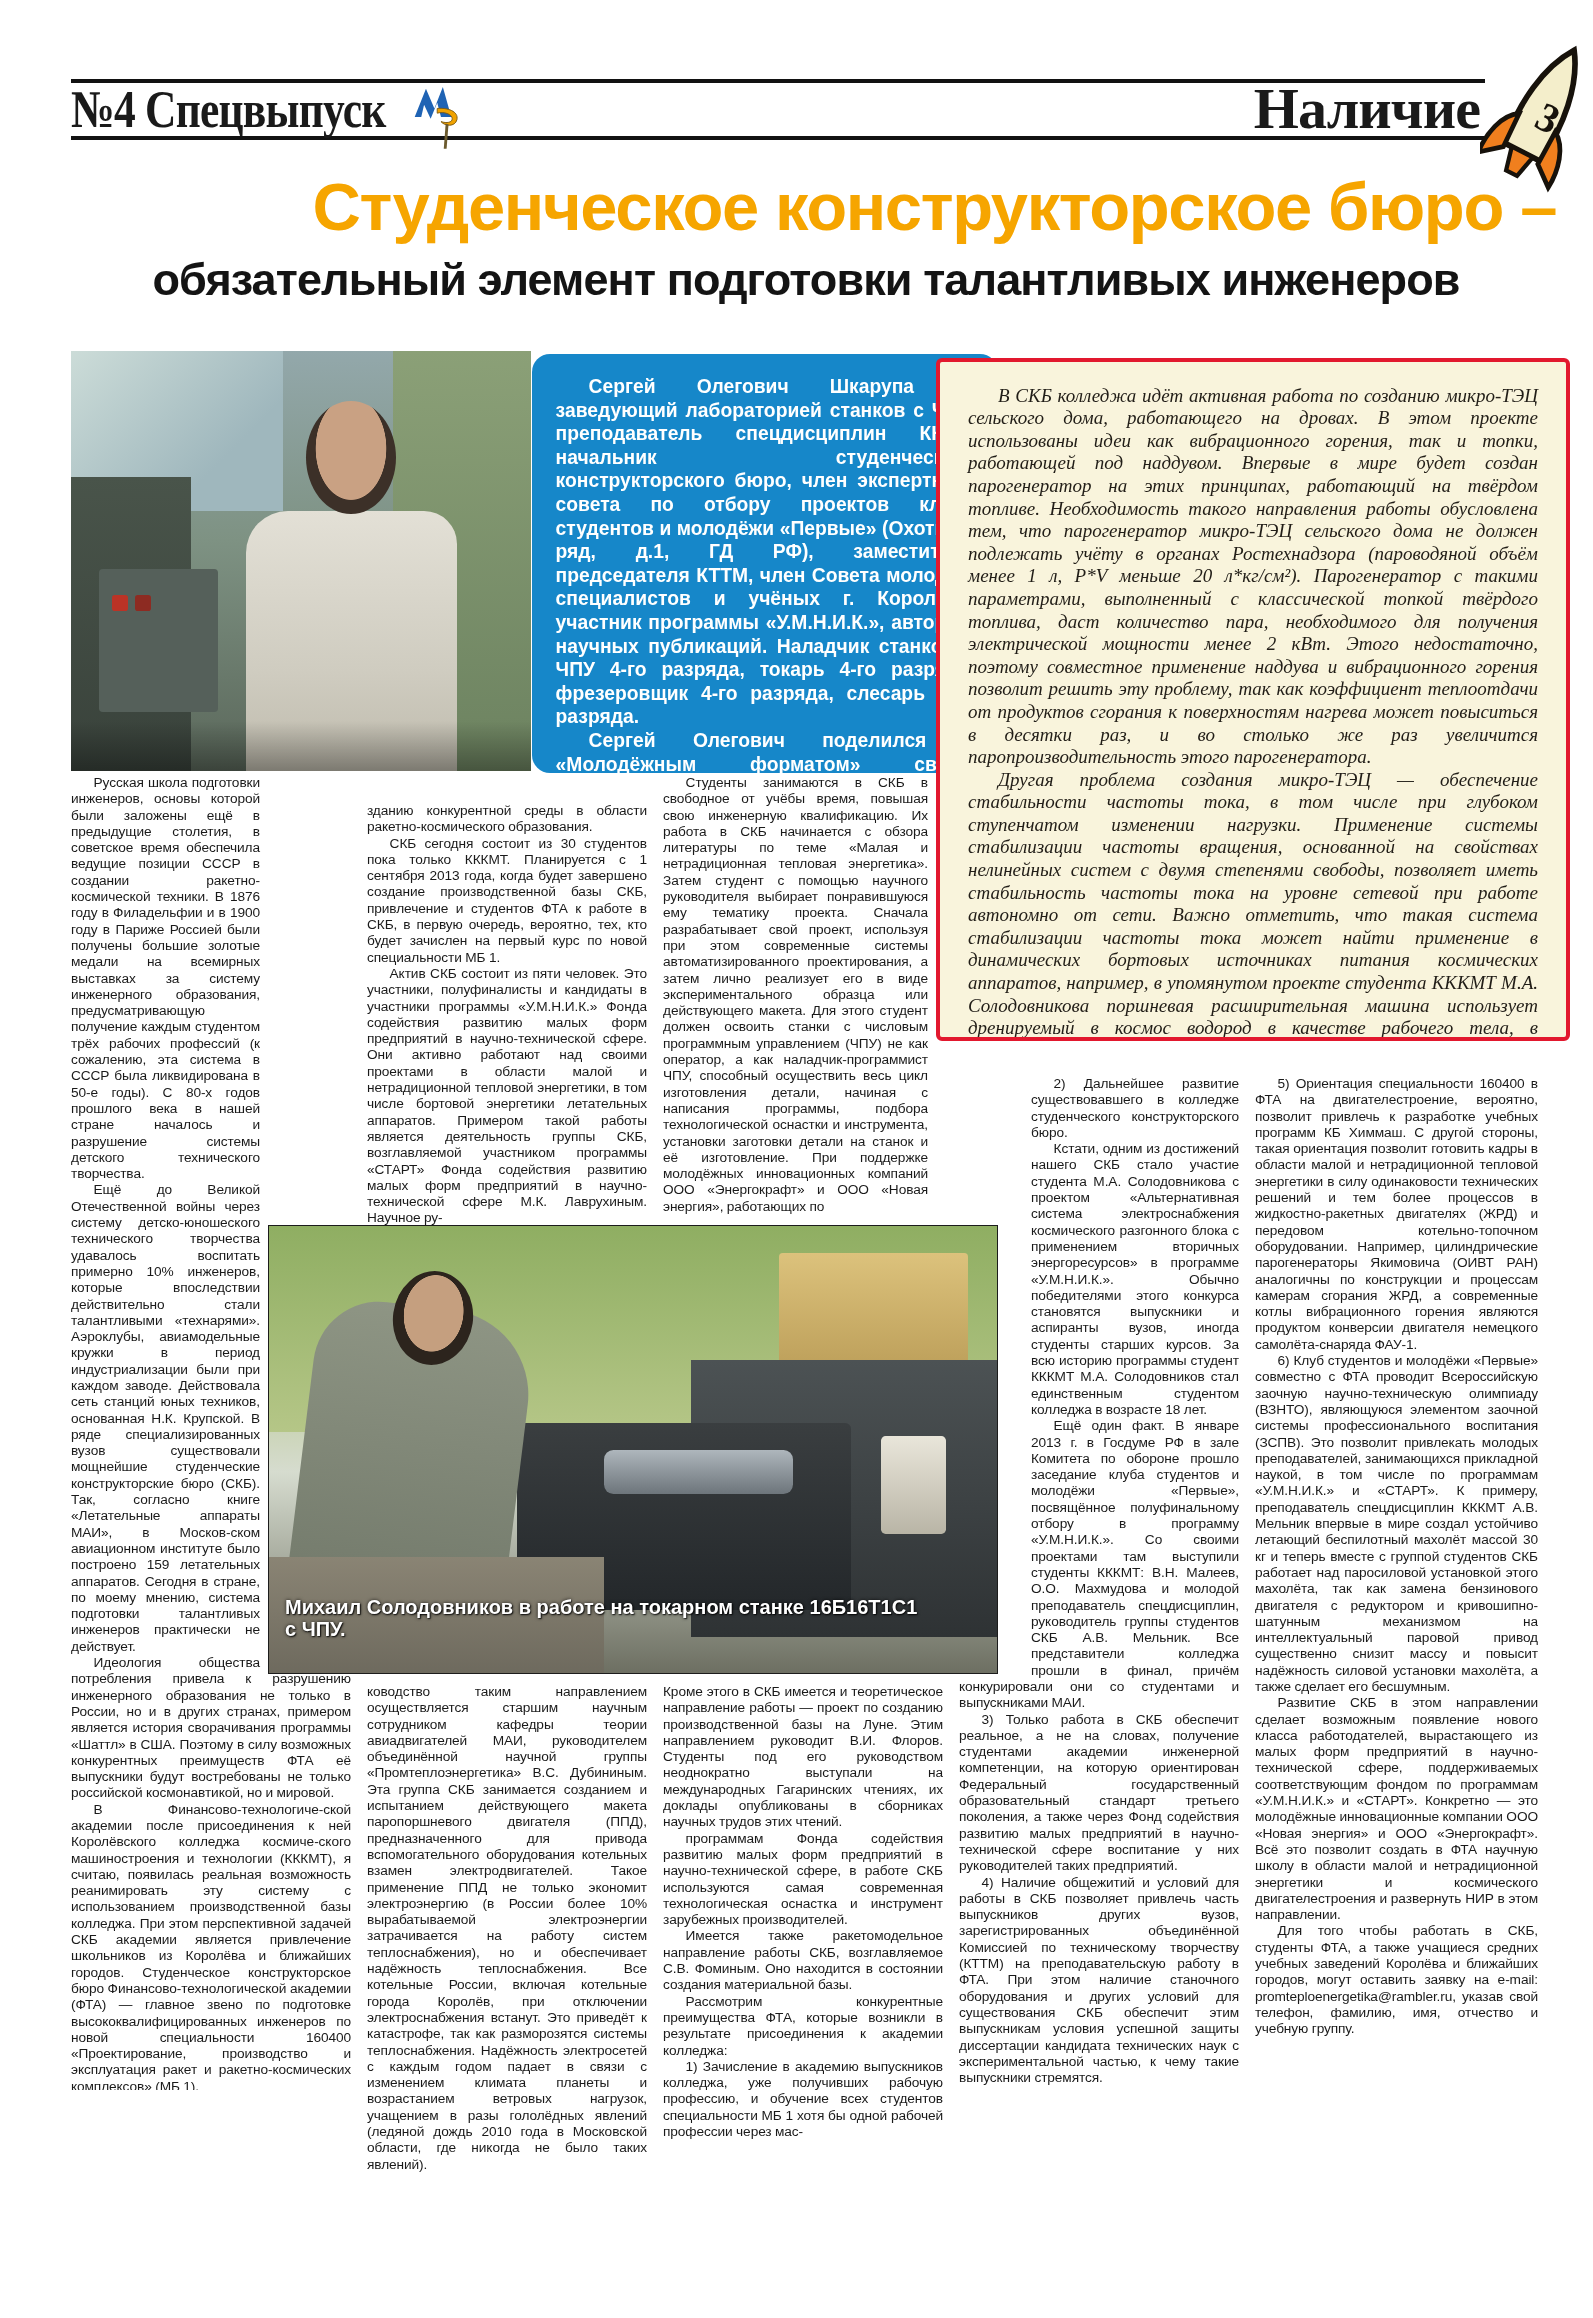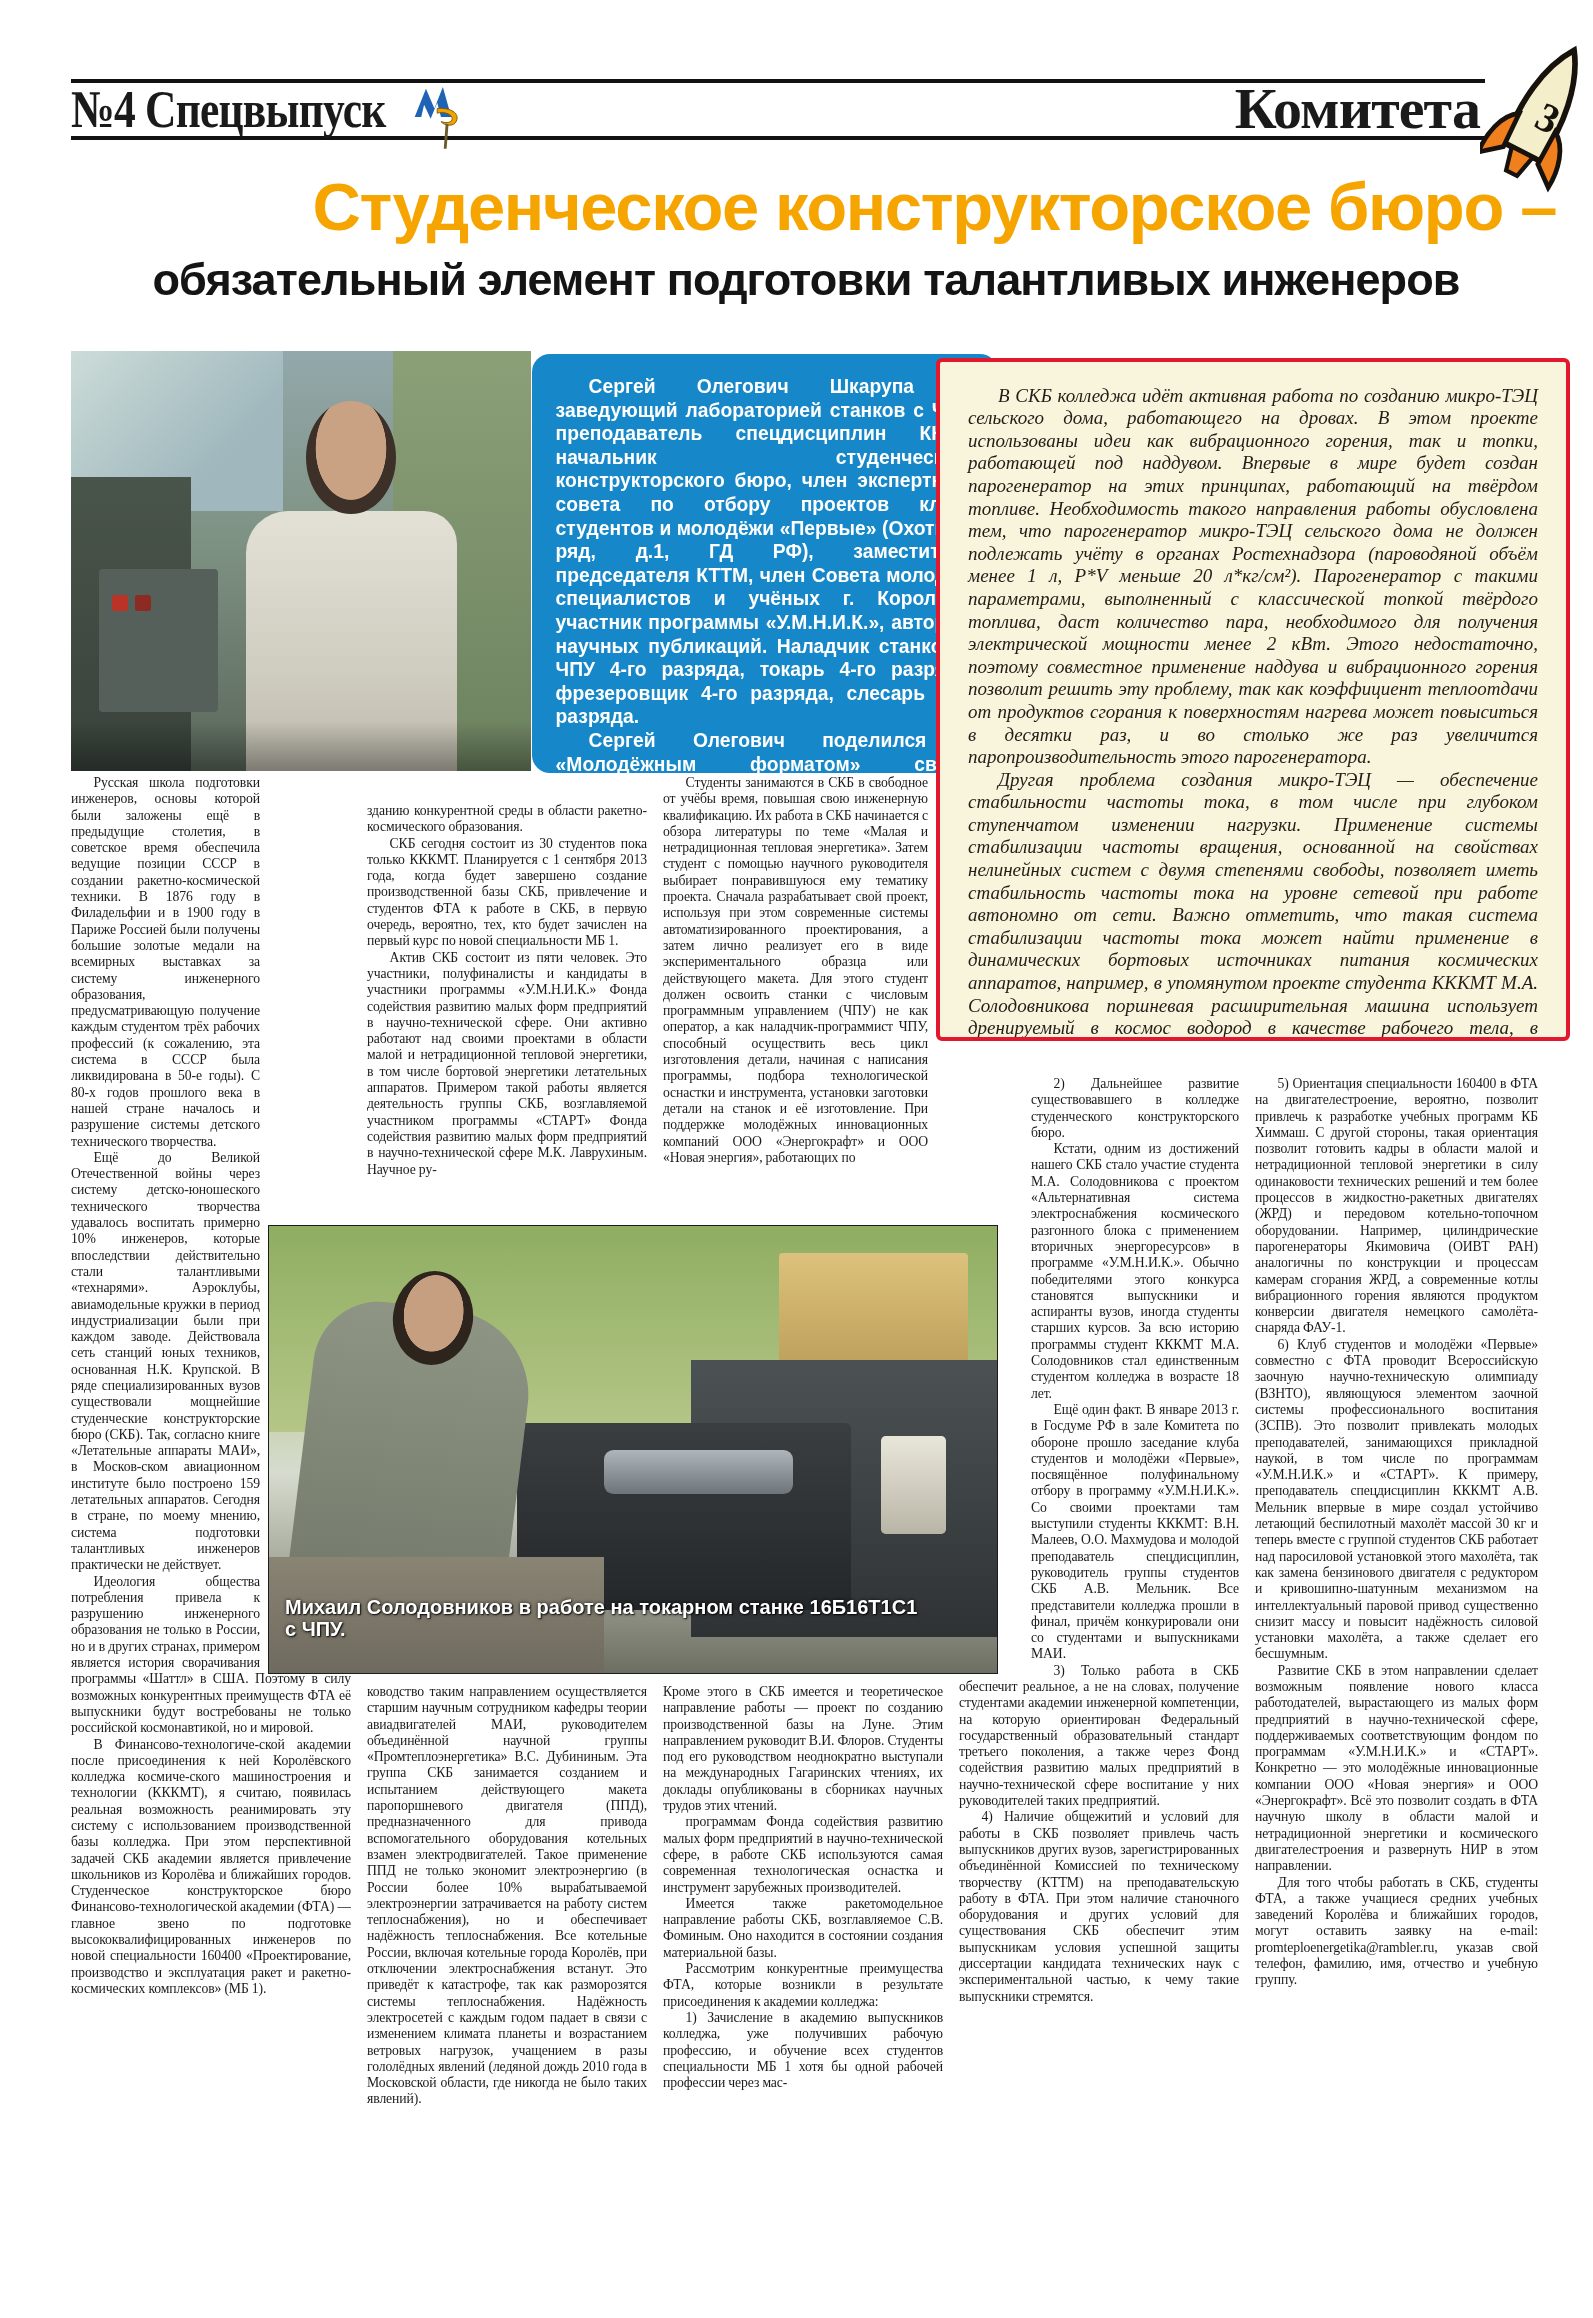--- a/index.html
+++ b/index.html
@@ -89,21 +89,21 @@
     position:absolute;left:16px;bottom:32px;max-width:88%;
     color:#ffffff;font-weight:700;font-size:20px;line-height:22.6px;
     text-shadow:0 0 3.8px rgba(0,0,0,.8),0.9px 0.9px 1.4px rgba(0,0,0,.8);
   }
 
   
   .col{
     position:absolute;font-size:13.7px;line-height:16.3px;text-align:justify;
     letter-spacing:-0.1px;overflow:hidden;word-spacing:-0.2px;
   }
-  .col p{margin:0;text-indent:22.6px;font-family:Liberation Serif, serif;}
+  .col p{margin:0;text-indent:22.6px;}
   .col.cont p:first-child{text-indent:0;}
   #col1{left:71px;top:775px;width:280px;height:1315px;}
   #col1 .photo-spacer{float:right;width:91px;height:449px;margin-top:445px;}
   #col2a{left:367px;top:803px;width:280px;height:448px;}
   #col2b{left:367px;top:1684px;width:280px;height:627px;}
   #col3a{left:663px;top:775px;width:265px;height:448px;}
   #col3b{left:663px;top:1684px;width:280px;height:627px;}
   #col4{left:959px;top:1076px;width:280px;height:1237px;}
   #col4 .photo-spacer{float:left;width:72px;height:452px;margin-top:146px;}
   #col5{left:1255px;top:1076px;width:283px;height:1237px;}
@@ -117,21 +117,21 @@
 <div class="abs" id="issue-label">№4 Спецвыпуск</div>
 
 <div class="abs" id="masthead-logo">
   <svg viewBox="0 0 130 150" width="61" height="71">
     <polygon points="10,78 34,18 52,60 70,14 88,78 66,78 58,48 44,82 30,52 24,78" fill="#1f63b4"></polygon>
     <path d="M58 60 C80 58 104 66 100 84 C96 100 74 98 66 88 C78 92 90 90 90 82 C90 72 72 66 58 70 Z" fill="#f0a200" stroke="#7c5a10" stroke-width="2"></path>
     <path d="M76 92 L72 146 L78 146 L82 94 Z" fill="#6b5a2e"></path>
   </svg>
 </div>
 
-<div class="abs" id="section-label">Комитета</div>
+<div class="abs" id="section-label">Наличие</div>
 
 <div class="abs" id="rocket">
   <svg viewBox="0 0 250 345" width="118" height="163">
     <g transform="rotate(27 125 172)">
       <path d="M125 8 C168 70 178 160 168 250 L82 250 C72 160 82 70 125 8 Z" fill="#f4eecb" stroke="#17120b" stroke-width="12"></path>
       <path d="M82 180 C50 200 38 250 42 292 L84 258 Z" fill="#f07f1e" stroke="#17120b" stroke-width="10"></path>
       <path d="M168 180 C200 200 212 250 208 292 L166 258 Z" fill="#f07f1e" stroke="#17120b" stroke-width="10"></path>
       <path d="M100 250 L150 250 L138 300 L112 300 Z" fill="#f07f1e" stroke="#17120b" stroke-width="9"></path>
     </g>
   </svg>

